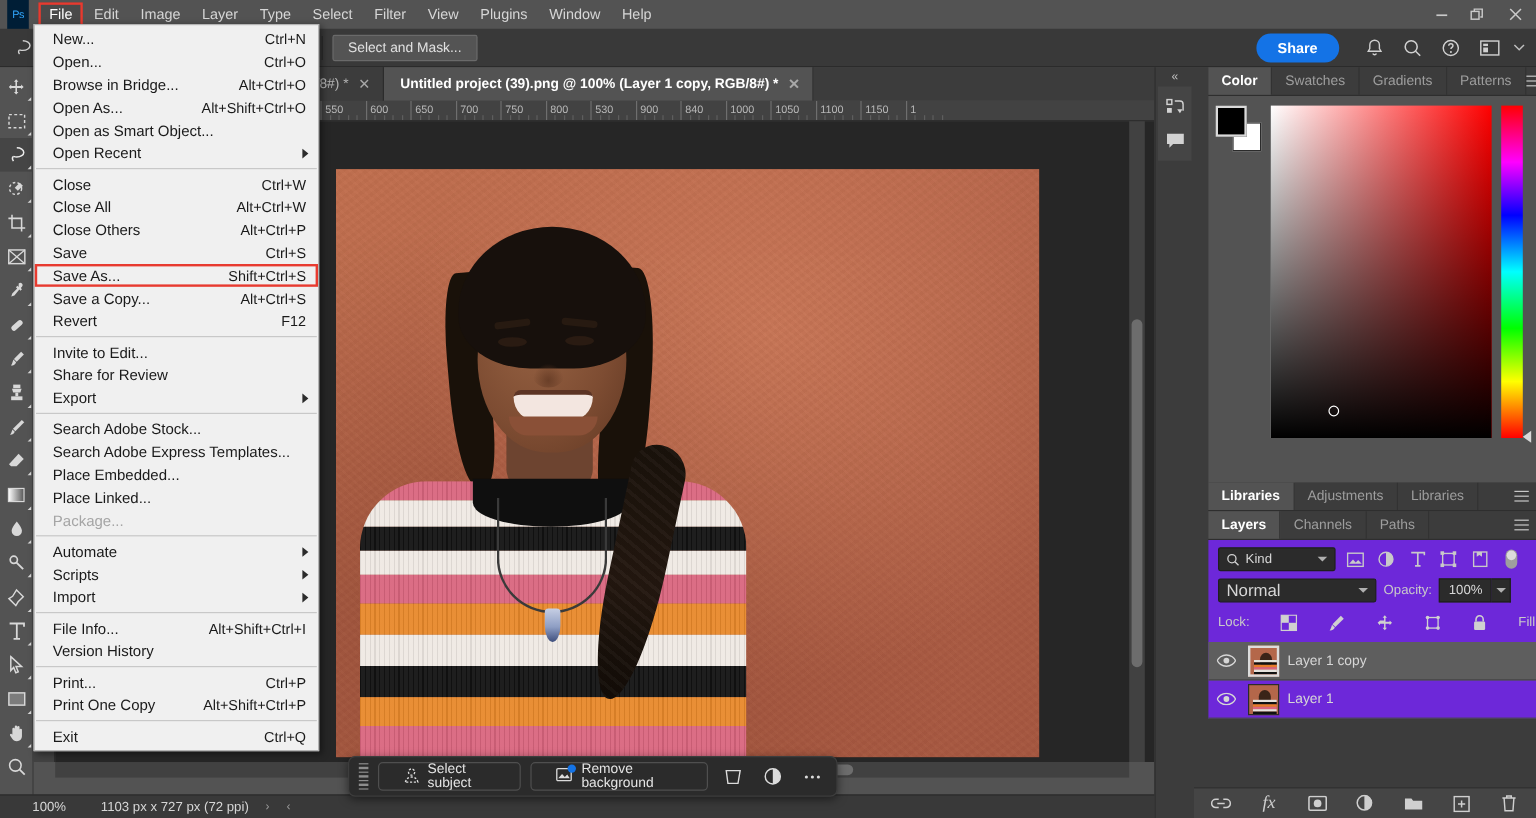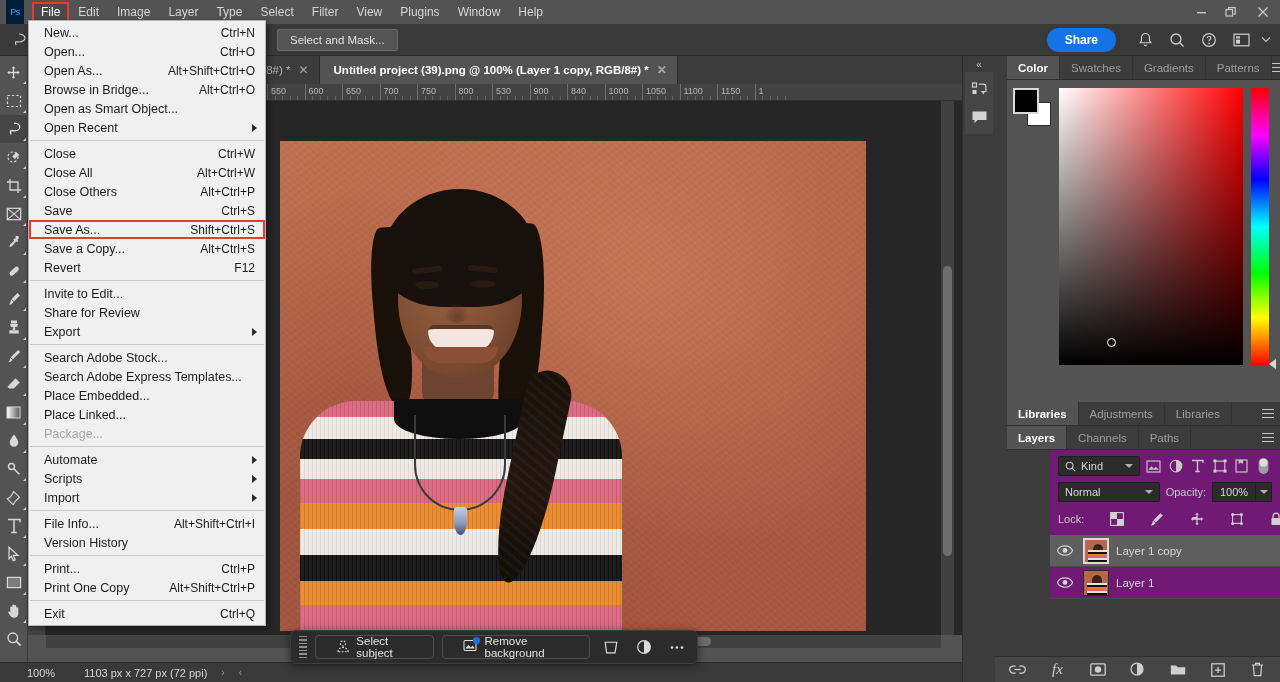--- a/index.html
+++ b/index.html
@@ -275,31 +275,31 @@
     position:relative;
   }
   .cf-marker { position:absolute; left:48px; top:250px; width:9px; height:9px; border:1.5px solid #fff; border-radius:50%; }
   .huebar {
     width: 18px; height: 277px; position:relative;
     background: linear-gradient(to bottom, #ff0000 0%, #ff00ff 17%, #0000ff 33%, #00ffff 50%, #00ff00 67%, #ffff00 83%, #ff0000 100%);
   }
   .hue-marker { position:absolute; right:-7px; bottom:-4px; width:0;height:0;
     border-top:5px solid transparent;border-bottom:5px solid transparent;border-right:7px solid #d9d9d9; }
 
-  .layers-body { background:#701a75;margin-left:43px; }
+  .layers-body { background:#6d28d9; }
   .filter-row { display:flex; align-items:center; gap:6px; padding:6px 8px 4px 8px; }
   .kind-select {
     height:20px; width:98px; background:#2b2b2b; border:1px solid #1f1f1f; border-radius:2px;
     display:flex; align-items:center; gap:5px; padding:0 6px; color:#d6d6d6; font-size:11px;
   }
   .filter-ico { width:20px; height:20px; display:flex; align-items:center; justify-content:center; color:#c9c9c9; }
   .blend-row { display:flex; align-items:center; gap:6px; padding:2px 8px 4px 8px; }
   .blend-select {
     height:20px; width:132px; background:#2b2b2b; border:1px solid #1f1f1f; border-radius:2px;
-    display:flex; align-items:center; padding:0 6px; color:#d6d6d6; font-size:11px; position:relative;
+    display:flex; align-items:center; padding:0 6px; color:#d6d6d6; font-size:14px; position:relative;
   }
   .chev { width:0;height:0;border-left:4px solid transparent;border-right:4px solid transparent;
     border-top:4px solid #b0b0b0; margin-left:auto; }
   .small-label { font-size:11px; color:#c9c9c9; }
   .num-field { height:20px; min-width:44px; background:#2b2b2b; border:1px solid #1f1f1f;
     color:#d6d6d6; font-size:11px; display:flex; align-items:center; justify-content:center; }
   .num-chev { width:16px; height:20px; background:#2b2b2b; border:1px solid #1f1f1f; border-left:none;
     display:flex; align-items:center; justify-content:center; }
   .lock-row { display:flex; align-items:center; gap:26px; padding:3px 8px 6px 8px; }
   .lock-ico { width:16px; height:16px; display:flex; align-items:center; justify-content:center; color:#d0d0d0; }
@@ -1072,26 +1072,26 @@
   <div class="filemenu" id="fileMenu">
       <div class="fm-row">
         <span class="fm-label">New...</span>
         <span class="fm-acc">Ctrl+N</span>
       </div>
       <div class="fm-row">
         <span class="fm-label">Open...</span>
         <span class="fm-acc">Ctrl+O</span>
       </div>
       <div class="fm-row">
+        <span class="fm-label">Browse in Bridge...</span>
+        <span class="fm-acc">Alt+Ctrl+O</span>
+      </div>
+      <div class="fm-row">
         <span class="fm-label">Open As...</span>
         <span class="fm-acc">Alt+Shift+Ctrl+O</span>
-      </div>
-      <div class="fm-row">
-        <span class="fm-label">Browse in Bridge...</span>
-        <span class="fm-acc">Alt+Ctrl+O</span>
       </div>
       <div class="fm-row">
         <span class="fm-label">Open as Smart Object...</span>
       </div>
       <div class="fm-row">
         <span class="fm-label">Open Recent</span>
         <span class="fm-arrow"></span>
       </div>
       <div class="fm-sep"></div>
       <div class="fm-row">

